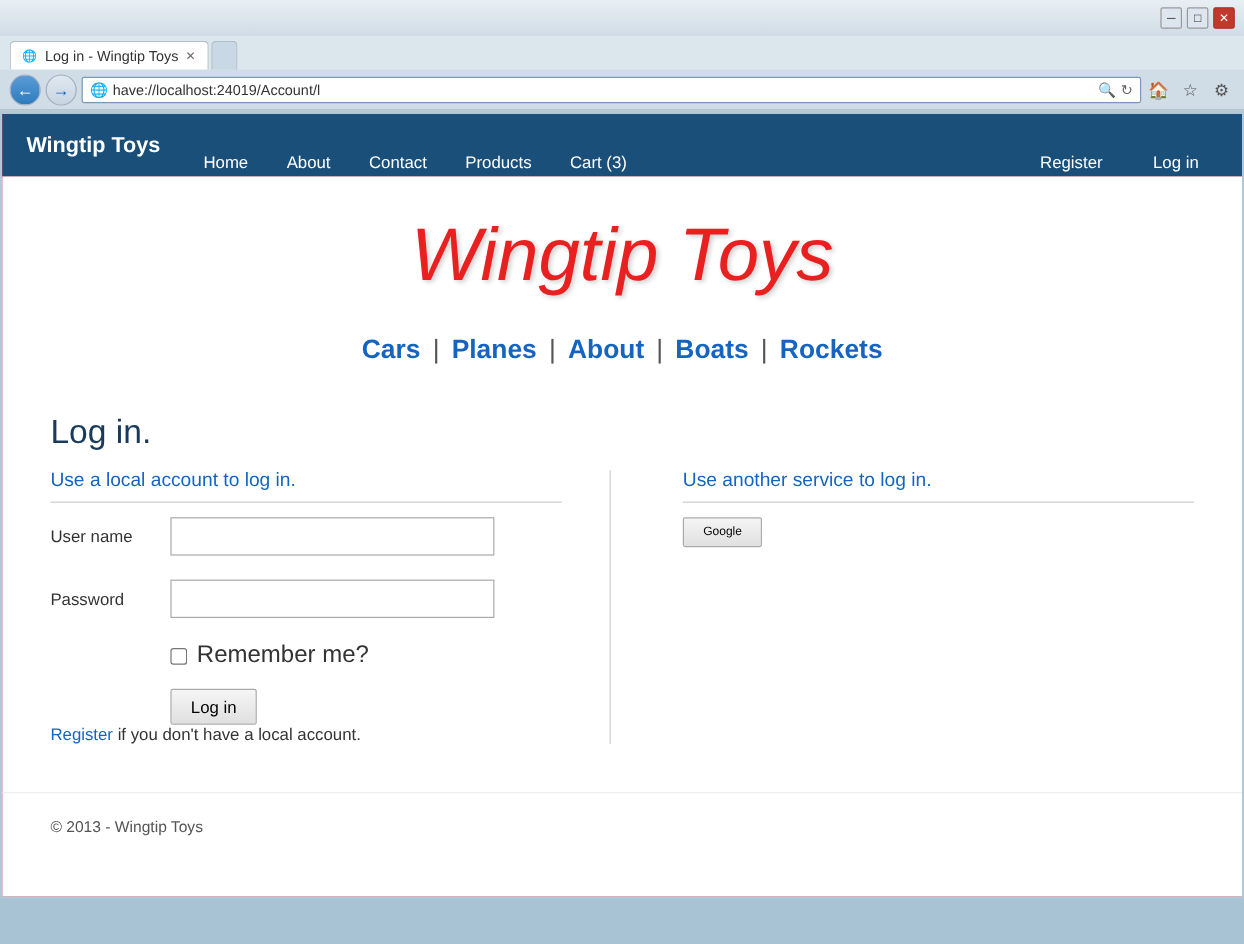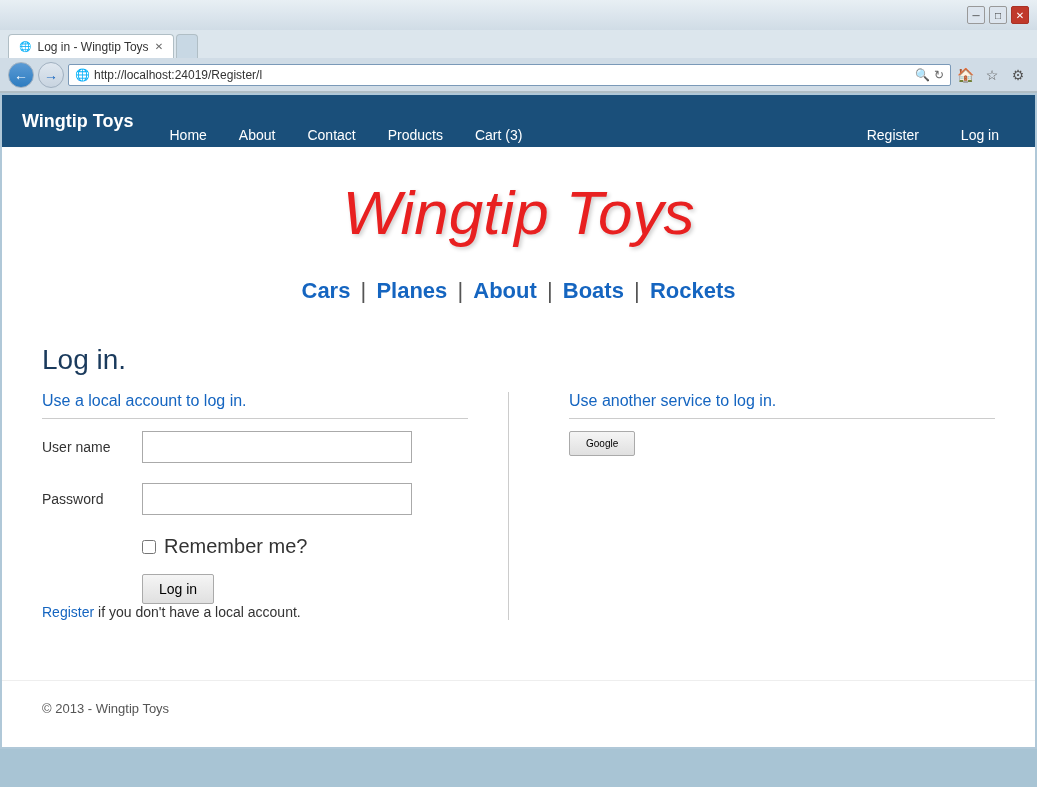--- a/index.html
+++ b/index.html
@@ -60,21 +60,21 @@
     .remember-checkbox { width: 14px; height: 14px; border: 1px solid #555; background: white; display: inline-block; cursor: pointer; }
     .remember-label { font-size: 20px; color: #333; }
 
     .login-btn { margin-left: 100px; padding: 6px 16px; background: linear-gradient(to bottom, #f5f5f5, #e0e0e0); border: 1px solid #aaa; font-size: 14px; cursor: pointer; border-radius: 2px; }
 
     .register-hint { font-size: 14px; color: #333; }
     .register-link { color: #1565c0; text-decoration: none; }
 
     .google-btn { padding: 6px 16px; background: linear-gradient(to bottom, #f5f5f5, #e0e0e0); border: 1px solid #aaa; font-size: 10px; cursor: pointer; border-radius: 2px; }
 
-    .site-footer { padding: 20px 40px; color: #555; font-size: 13px; border-top: 1px solid #eee; margin-top: 20px; }
+    .site-footer { padding: 20px 40px; color: #555; font-size: 13px; border-top: 1px solid #eee; }
 
     .site-outer { background: #b0c8d8; padding: 2px; }
   </style>
 </head>
 <body>
 
 <div class="browser-chrome">
 
   <div class="title-bar">
     <div class="title-bar-space"></div>
@@ -90,21 +90,21 @@
       <span class="tab-close">✕</span>
     </div>
     <div class="tab tab-inactive"></div>
   </div>
 
   <div class="address-bar">
     <div class="nav-btn back">←</div>
     <div class="nav-btn">→</div>
     <div class="url-bar">
       <span class="url-icon">🌐</span>
-      <span class="url-text">http://localhost:24019/Register/l</span>
+      <span class="url-text">have://localhost:24019/Account/l</span>
       <span class="url-icon">🔍</span>
       <span class="url-icon">↻</span>
     </div>
     <div class="toolbar-icons">
       <div class="toolbar-icon">🏠</div>
       <div class="toolbar-icon">☆</div>
       <div class="toolbar-icon">⚙</div>
     </div>
   </div>
 </div>

